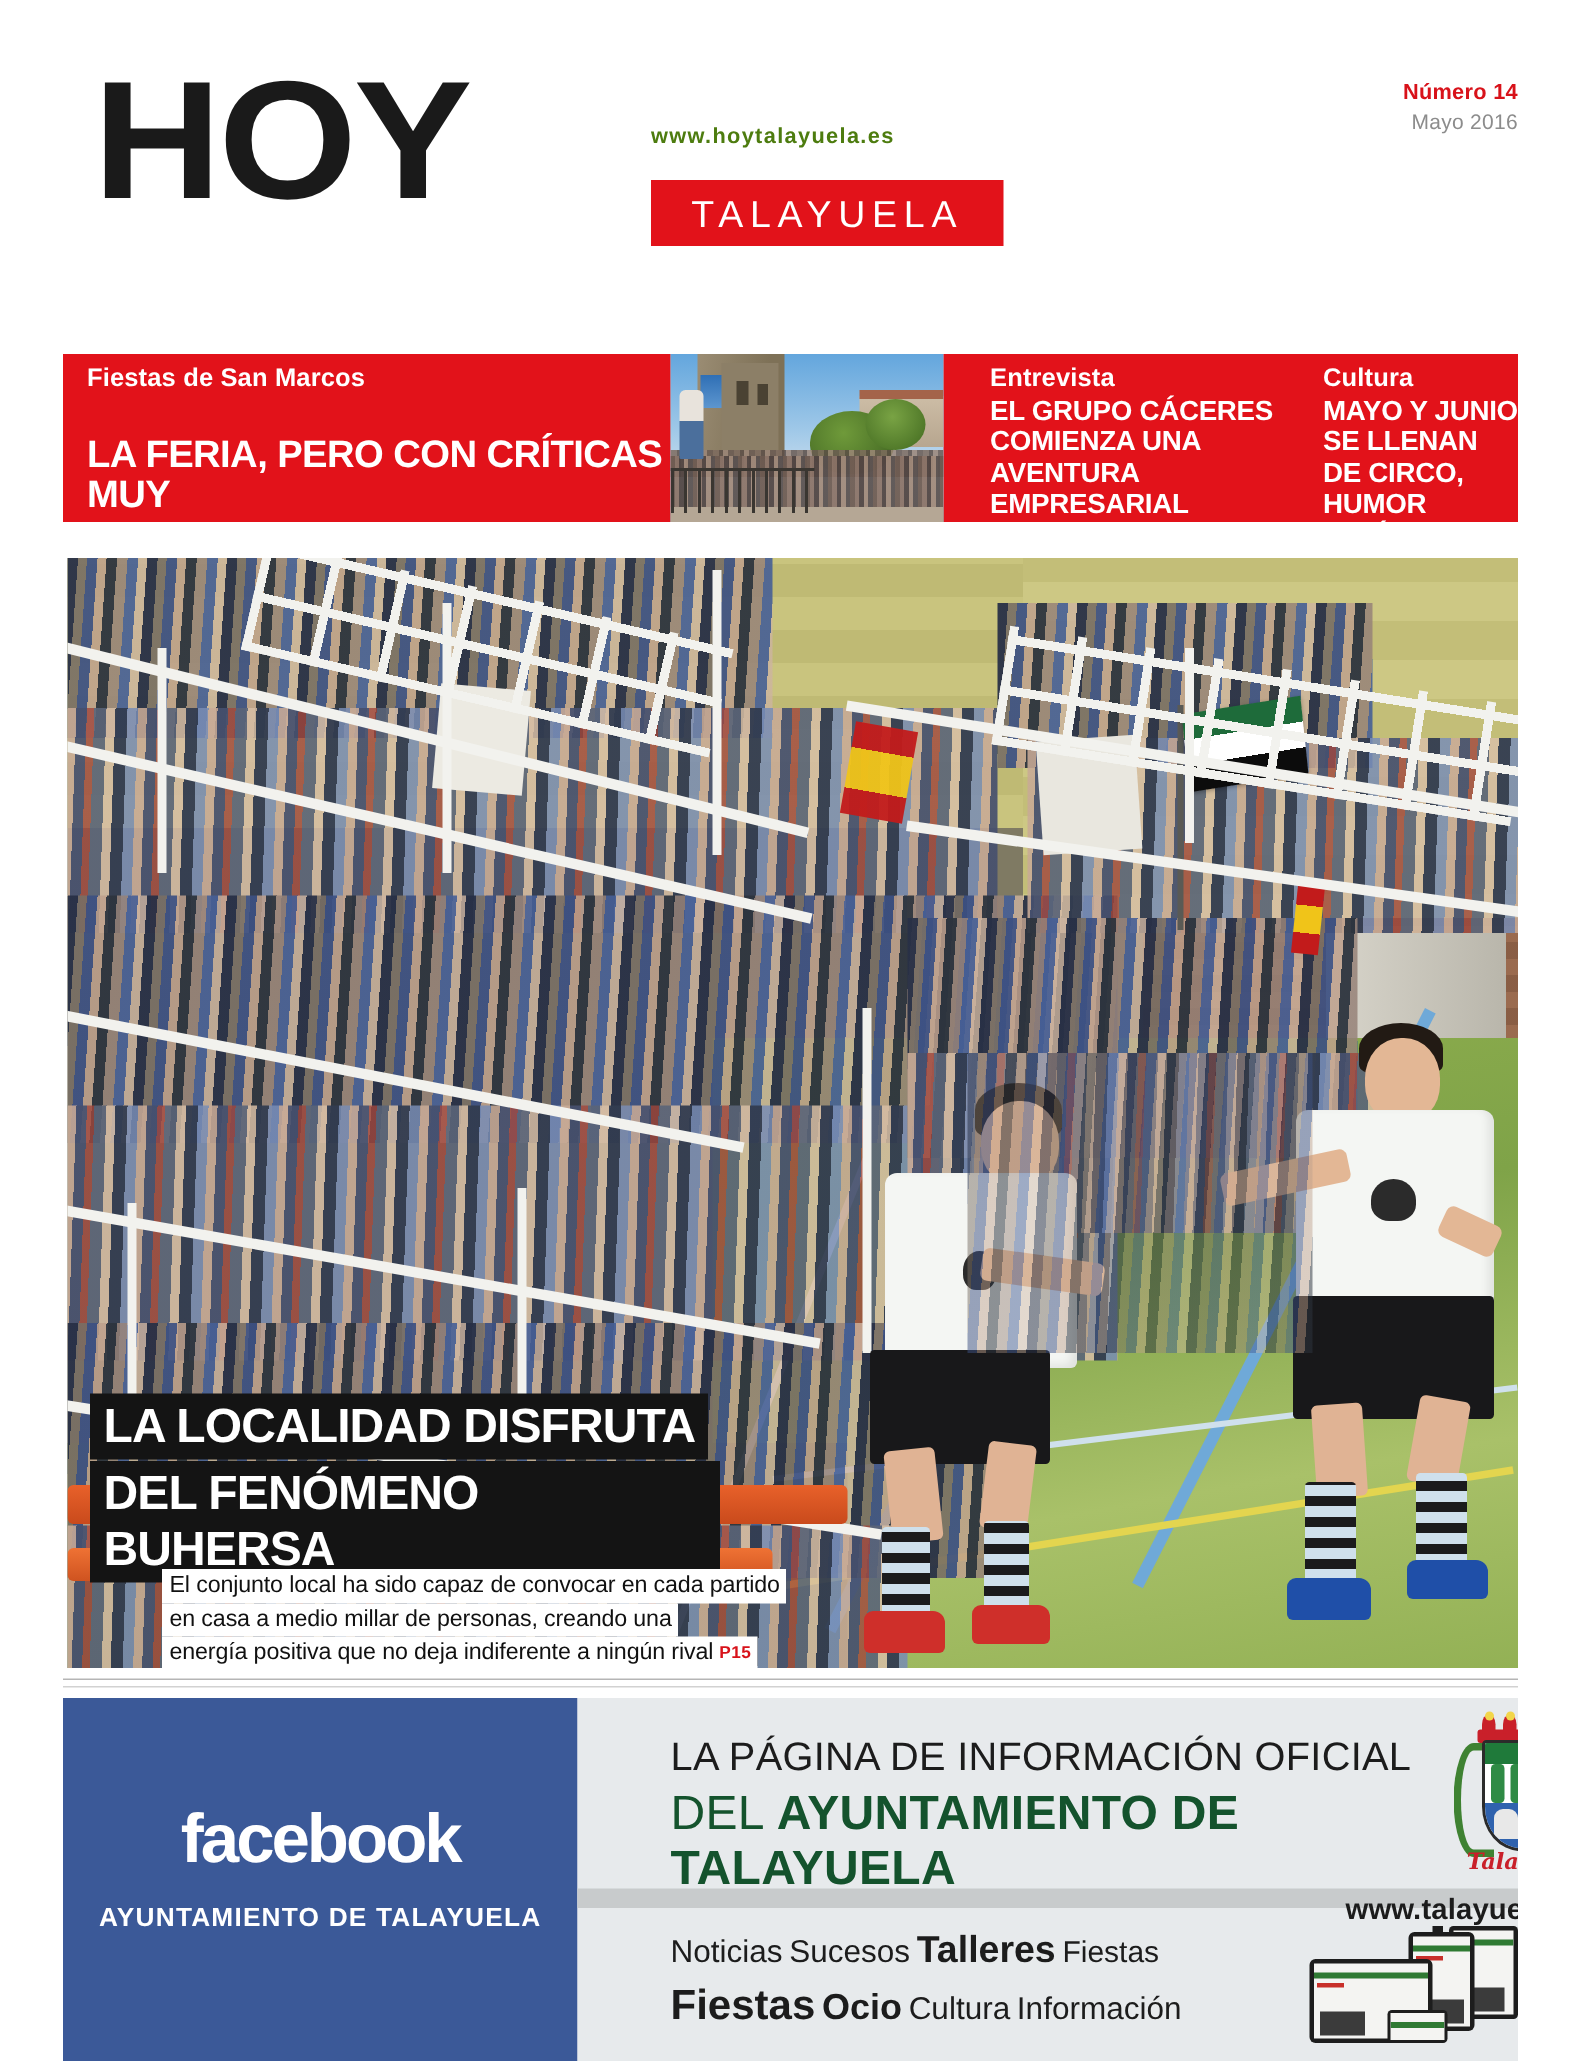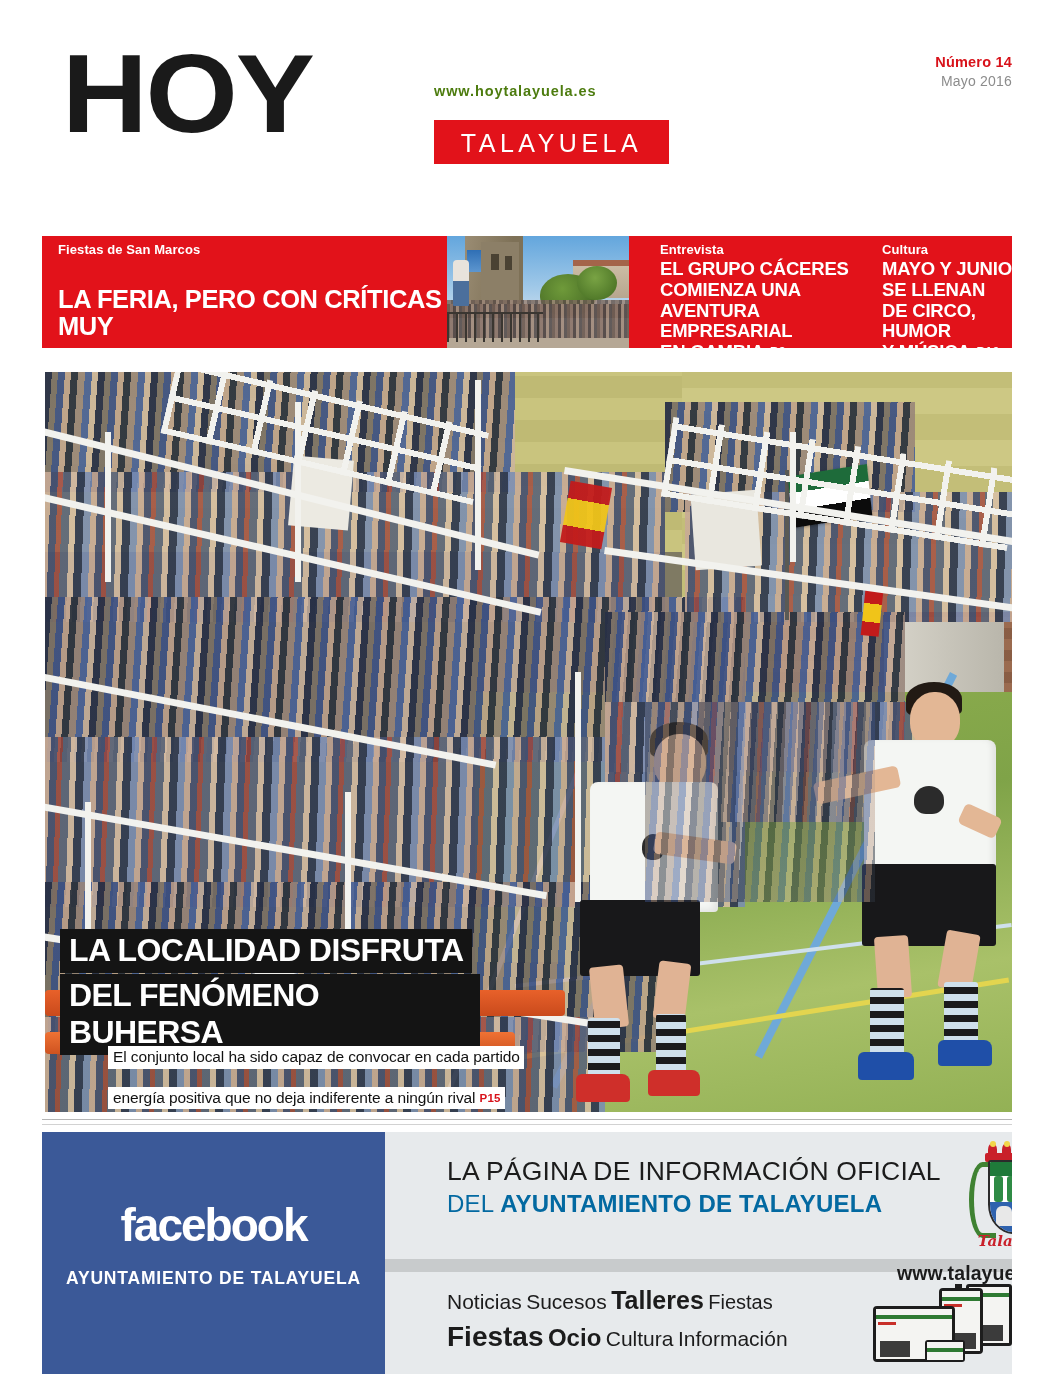--- a/index.html
+++ b/index.html
@@ -87,21 +87,21 @@
     background: #e2121a;
     overflow: hidden;
   }
   .teaser {
     position: absolute;
     top: 0; height: 112px;
     color: #ffffff;
     box-sizing: border-box;
   }
   .teaser .kicker {
-    font-size: 13px;
+    font-size: 17px;
     font-weight: bold;
     line-height: 1.1;
     letter-spacing: .1px;
     margin-bottom: 2px;
     display: block;
   }
   .teaser .head {
     font-weight: bold;
     display: block;
   }
@@ -407,22 +407,22 @@
   .ad-l1 {
     position: absolute;
     left: 62px; top: 24px;
     font-size: 26.5px;
     color: #1c1c1c;
     letter-spacing: .2px;
   }
   .ad-l2 {
     position: absolute;
     left: 62px; top: 58px;
-    font-size: 24px;
-    color: #0369a1;
+    font-size: 32px;
+    color: #14532d;
     letter-spacing: .2px;
   }
   .ad-l2 b { font-weight: bold; }
   .ad-tags {
     position: absolute;
     left: 62px; top: 152px;
     width: 420px;
     color: #1c1c1c;
   }
   .ad-tags .row {
@@ -642,21 +642,21 @@
     </div>
 
     <div class="crowd-block" style="left:600px; top:330px; width:230px; height:200px; opacity:.55;"></div>
 
     <div class="photo-headline" style="left:15px; top:557px;">
       <span class="hl">LA LOCALIDAD DISFRUTA</span><br>
       <span class="hl">DEL FENÓMENO BUHERSA</span>
     </div>
     <div class="photo-sub" style="left:15px; top:674px;margin-left:48px;">
       <span class="ln">El conjunto local ha sido capaz de convocar en cada partido</span><br>
-      <br>
+      <span class="ln">en casa a medio millar de personas, creando una</span><br>
       <span class="ln"><span>energía positiva que no deja indiferente a ningún rival</span><span class="pagenum">P15</span></span>
     </div>
   </div>
 
   <div class="divider"></div>
   <div class="divider2"></div>
 
   <div class="ad">
 
     <div class="ad-fb">

